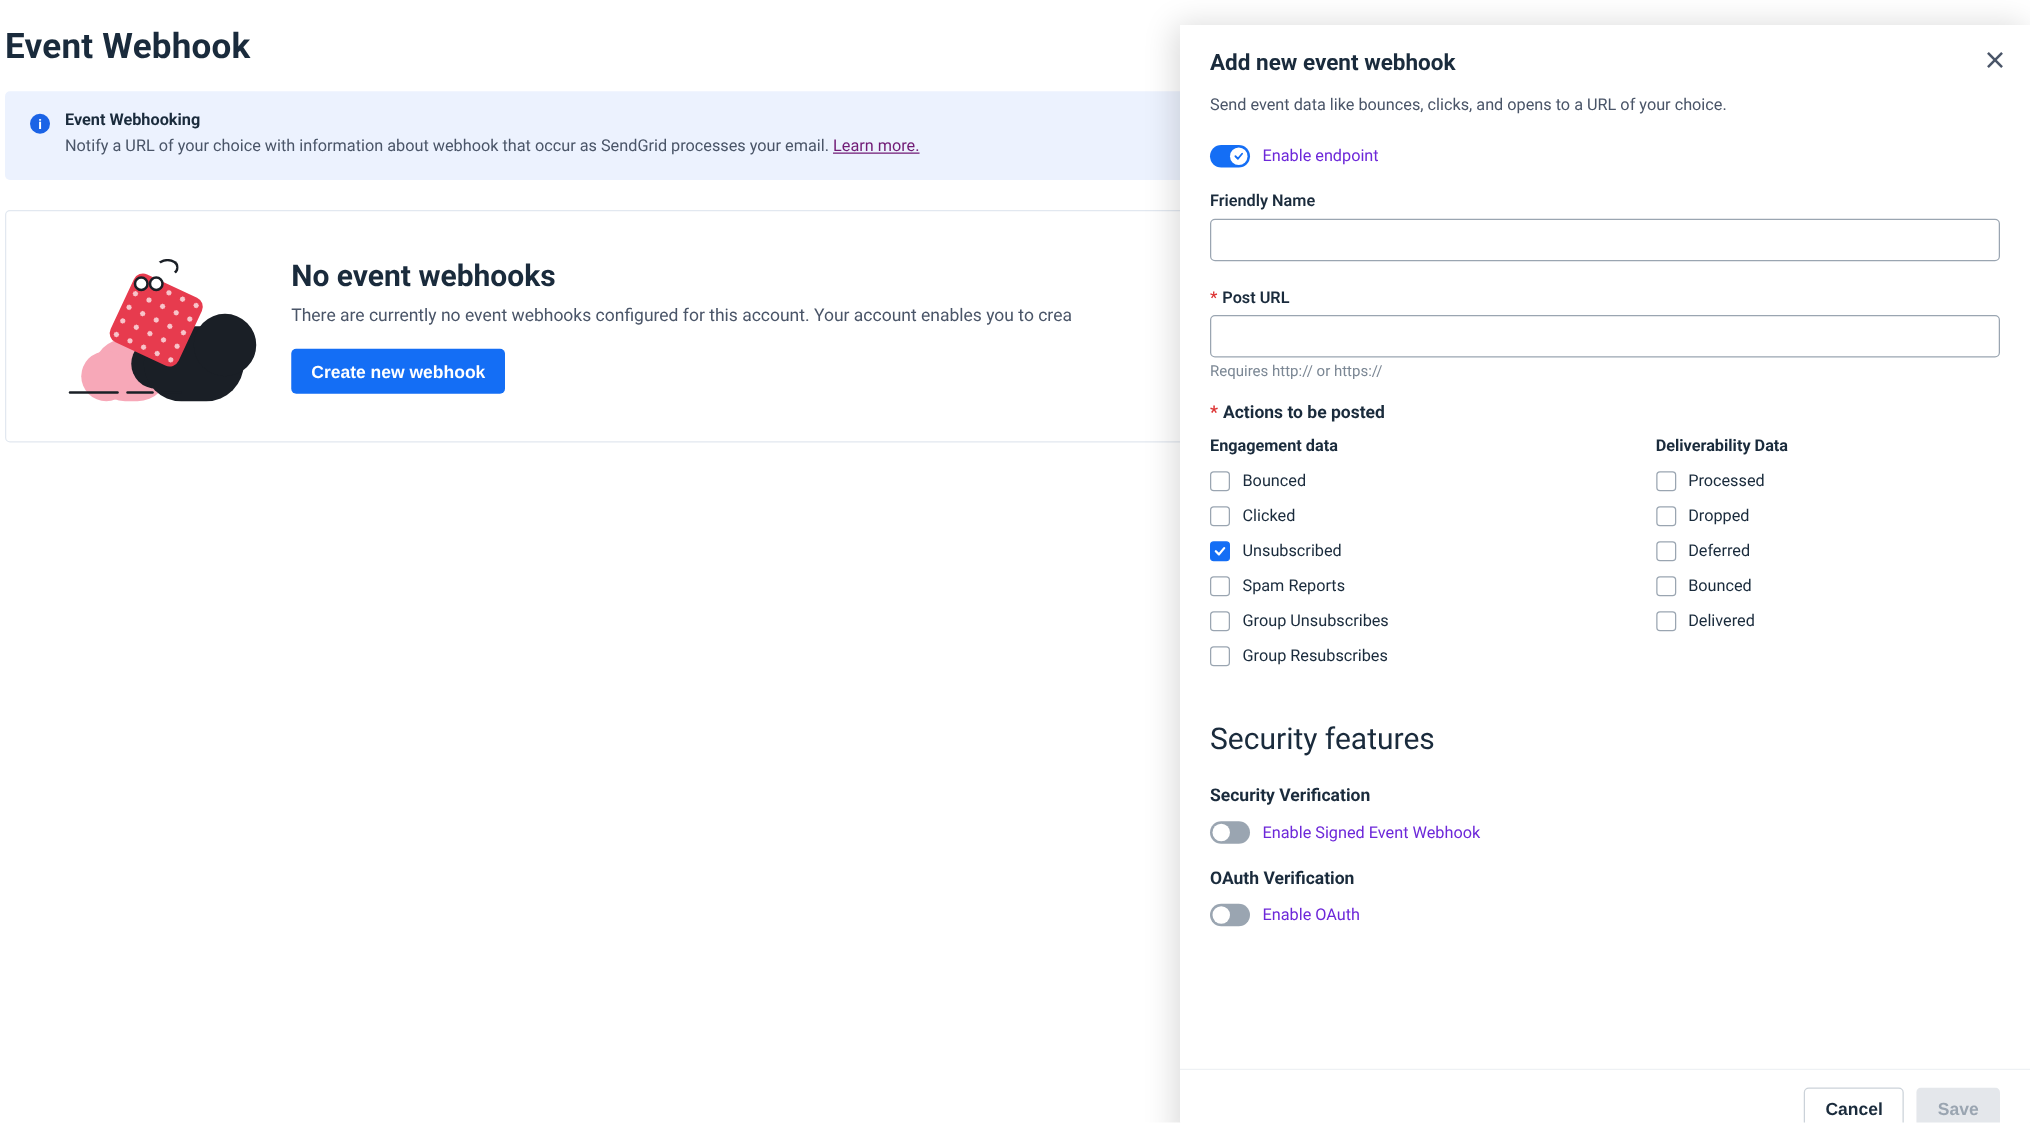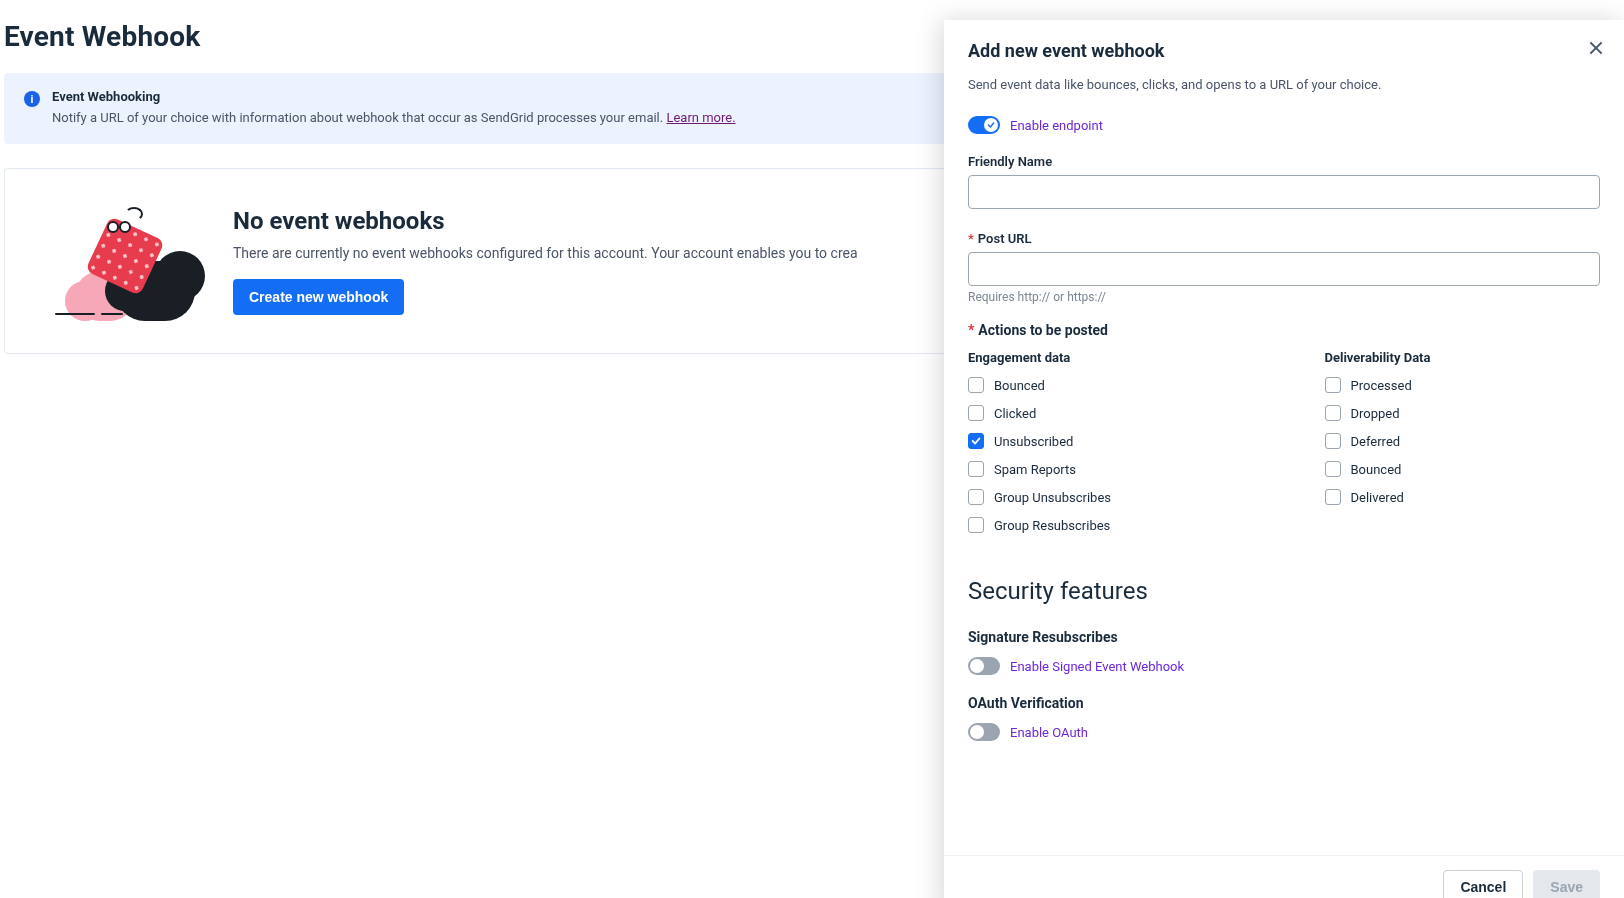--- a/index.html
+++ b/index.html
@@ -217,21 +217,21 @@
           </div>
           <div class="cb-row">
             <div class="cb"></div>
             <span>Delivered</span>
           </div>
         </div>
       </div>
 
       <div class="security-title">Security features</div>
 
-      <div class="sub-head">Signature Resubscribes</div>
+      <div class="sub-head">Security Verification</div>
       <div class="toggle-row">
         <div class="toggle off">
             <div class="knob"></div>
           </div>
         <span class="toggle-caption">Enable Signed Event Webhook</span>
       </div>
 
       <div class="sub-head">OAuth Verification</div>
       <div class="toggle-row">
         <div class="toggle off">

